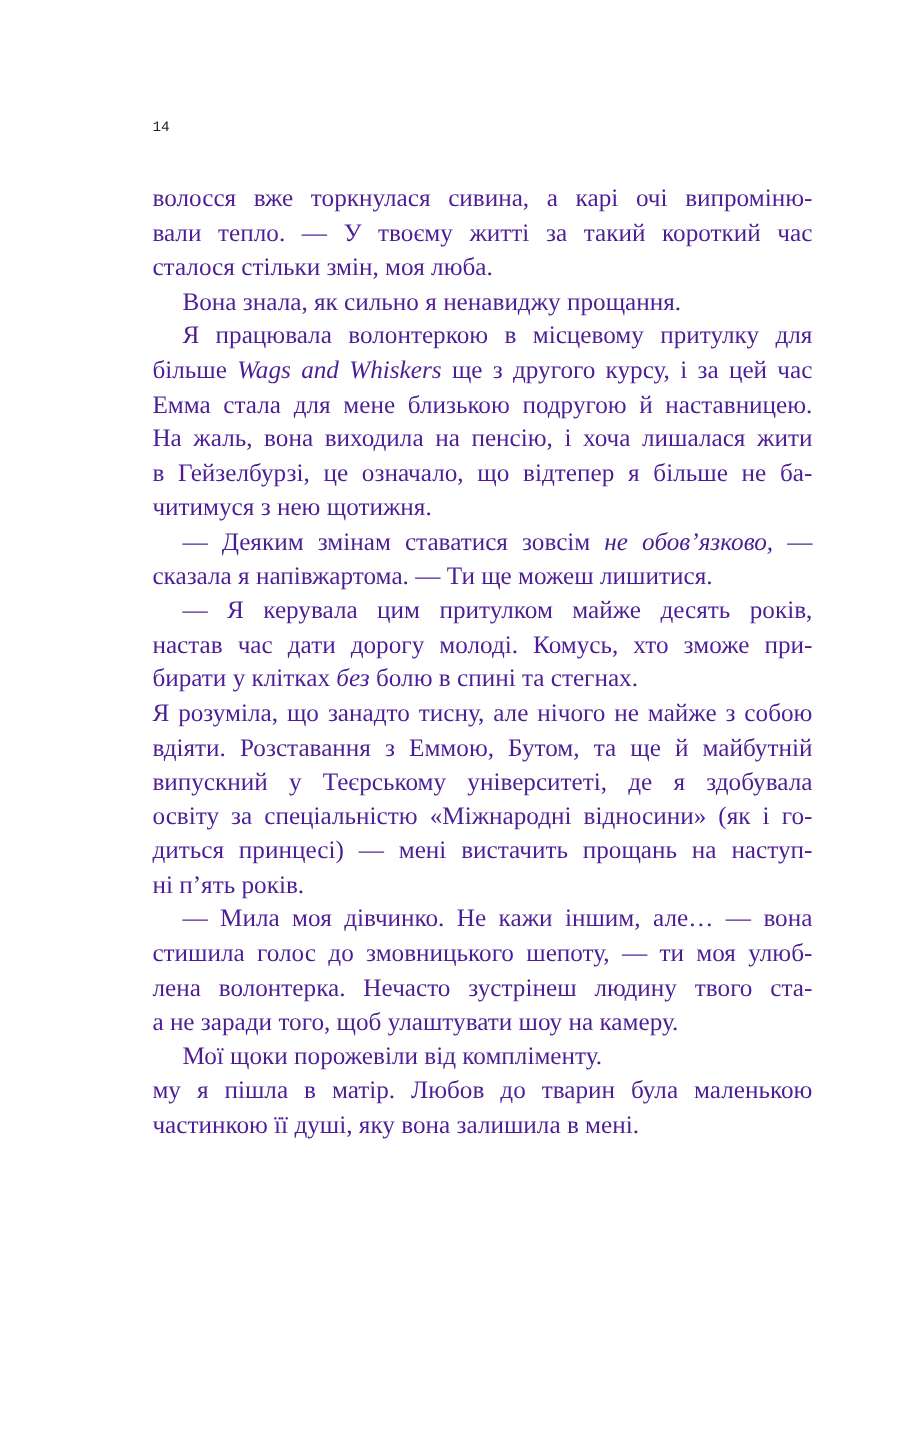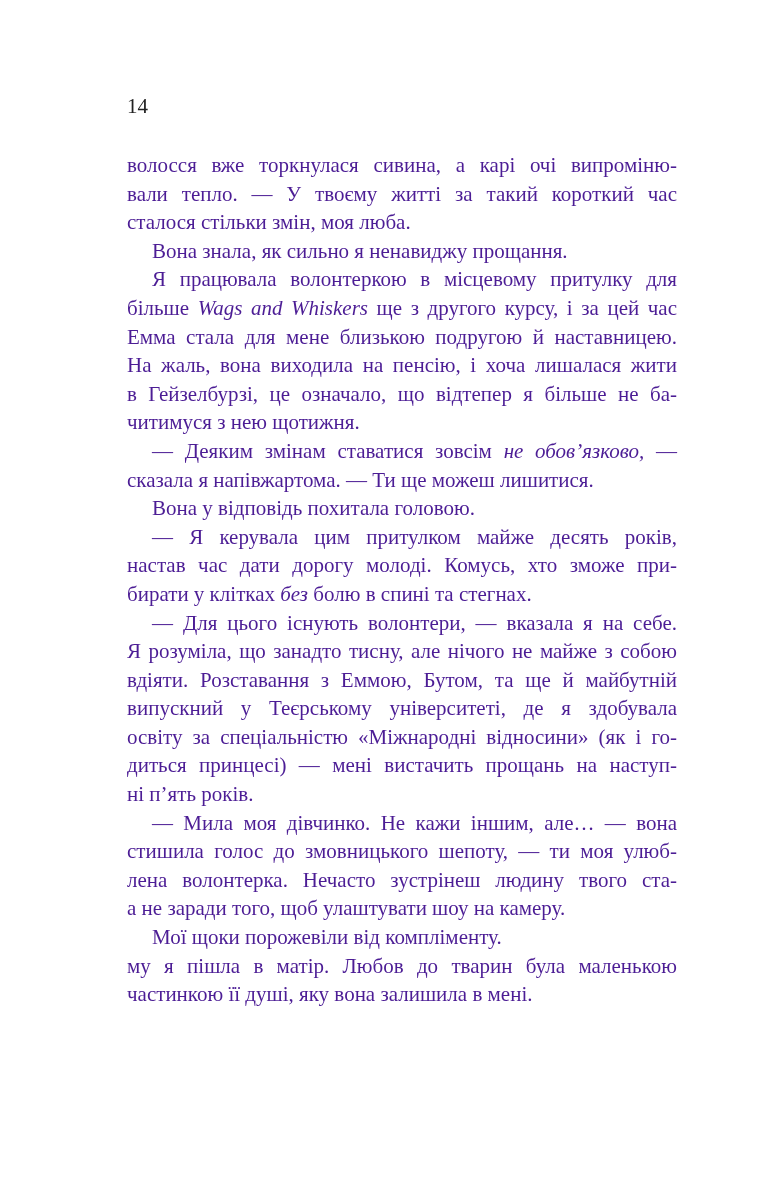--- a/index.html
+++ b/index.html
@@ -15,22 +15,22 @@
   .page {
     position: relative;
     width: 766px;
     height: 1200px;
     background: #ffffff;
   }
   .folio {
     position: absolute;
     left: 127px;
     top: 96px;
-    font-family: Liberation Serif, serif;
-    font-size: 21px;
+    font-family: Liberation Mono, monospace;
+    font-size: 12px;
     line-height: 20px;
     color: #222222;
   }
   .text-block {
     position: absolute;
     left: 127px;
     top: 151px;
     width: 550px;
     font-family: "Liberation Serif", "DejaVu Serif", serif;
     font-size: 21px;
@@ -67,25 +67,23 @@
       <div class="line last"><span>сталося стільки змін, моя люба.</span></div>
       <div class="line indent last"><span>Вона знала, як сильно я ненавиджу прощання.</span></div>
       <div class="line indent"><span>Я працювала волонтеркою в місцевому притулку для</span></div>
       <div class="line"><span>більше </span><span class="it">Wags and Whiskers</span><span> ще з другого курсу, і за цей час</span></div>
       <div class="line"><span>Емма стала для мене близькою подругою й наставницею.</span></div>
       <div class="line"><span>На жаль, вона виходила на пенсію, і хоча лишалася жити</span></div>
       <div class="line"><span>в Гейзелбурзі, це означало, що відтепер я більше не ба-</span></div>
       <div class="line last"><span>читимуся з нею щотижня.</span></div>
       <div class="line indent"><span>— Деяким змінам ставатися зовсім </span><span class="it">не обов’язково,</span><span> —</span></div>
       <div class="line last"><span>сказала я напівжартома. — Ти ще можеш лишитися.</span></div>
-      <div class="line indent last"><span>Вона у відповідь похитала головою.</span></div>
       <div class="line indent"><span>— Я керувала цим притулком майже десять років,</span></div>
       <div class="line"><span>настав час дати дорогу молоді. Комусь, хто зможе при-</span></div>
       <div class="line last"><span>бирати у клітках </span><span class="it">без</span><span> болю в спині та стегнах.</span></div>
-      <div class="line indent"><span>— Для цього існують волонтери, — вказала я на себе.</span></div>
       <div class="line"><span>Я розуміла, що занадто тисну, але нічого не майже з собою</span></div>
       <div class="line"><span>вдіяти. Розставання з Еммою, Бутом, та ще й майбутній</span></div>
       <div class="line"><span>випускний у Теєрському університеті, де я здобувала</span></div>
       <div class="line"><span>освіту за спеціальністю «Міжнародні відносини» (як і го-</span></div>
       <div class="line"><span>диться принцесі) — мені вистачить прощань на наступ-</span></div>
       <div class="line last"><span>ні п’ять років.</span></div>
       <div class="line indent"><span>— Мила моя дівчинко. Не кажи іншим, але… — вона</span></div>
       <div class="line"><span>стишила голос до змовницького шепоту, — ти моя улюб-</span></div>
       <div class="line"><span>лена волонтерка. Нечасто зустрінеш людину твого ста-</span></div>
       <div class="line last"><span>а не заради того, щоб улаштувати шоу на камеру.</span></div>

